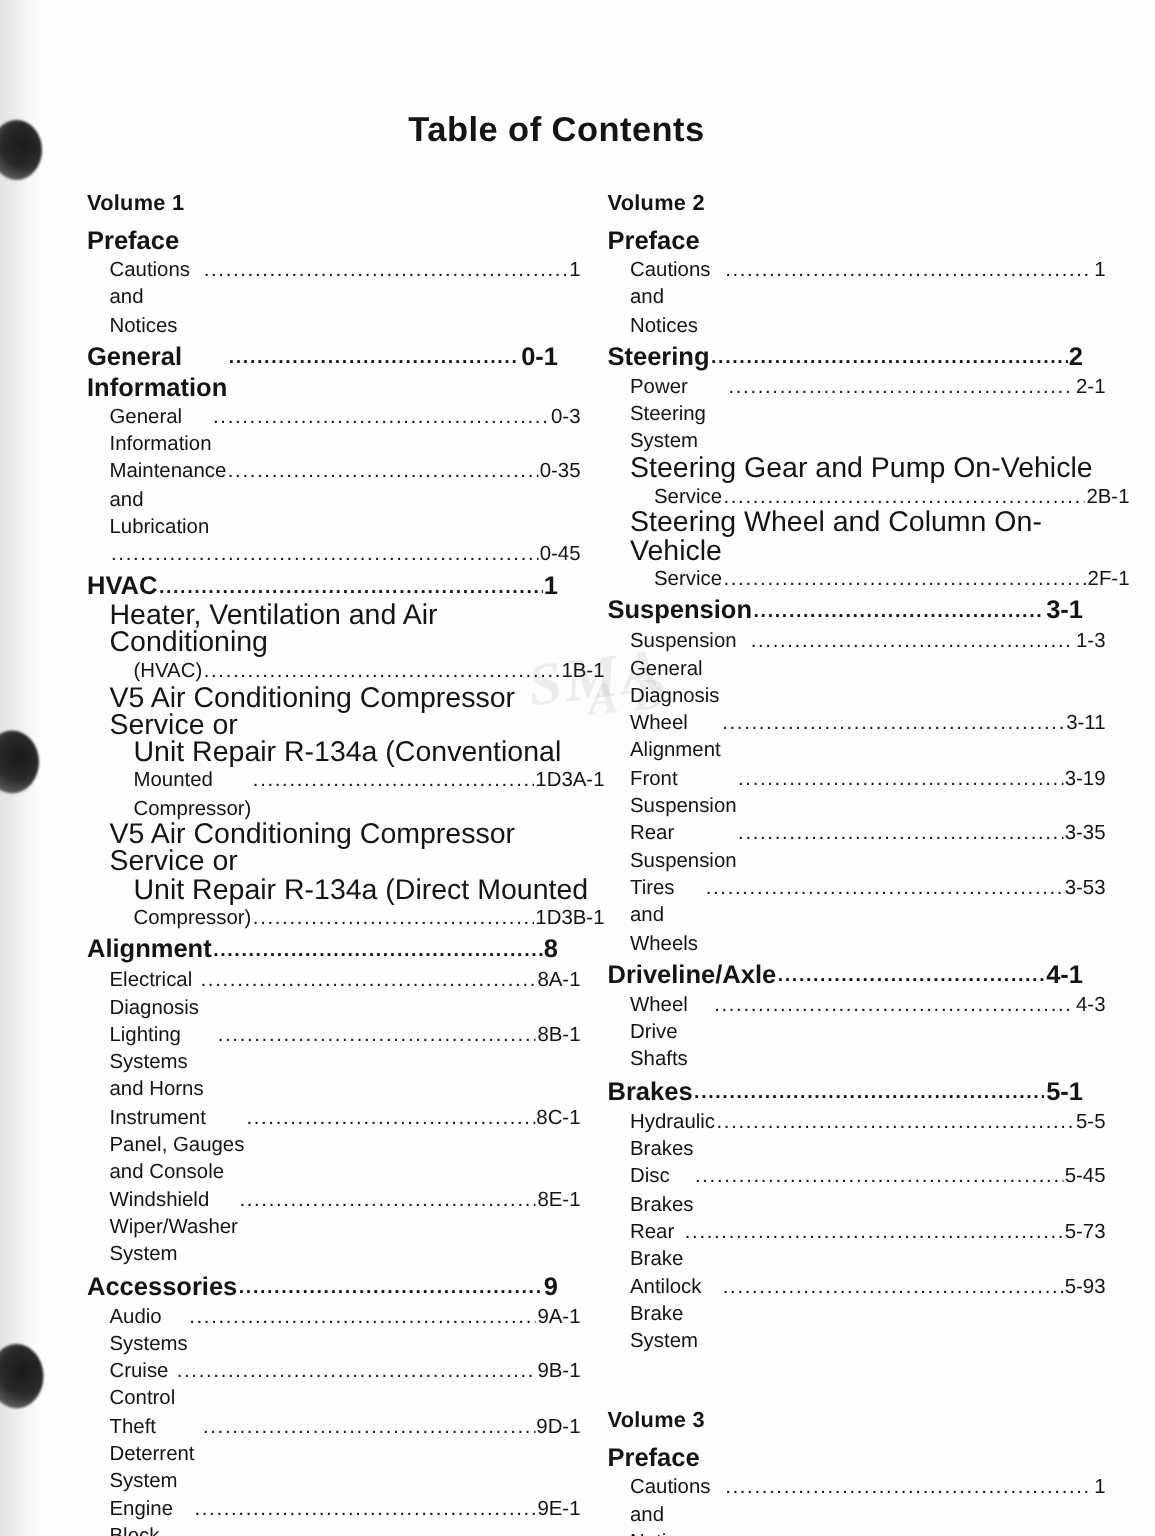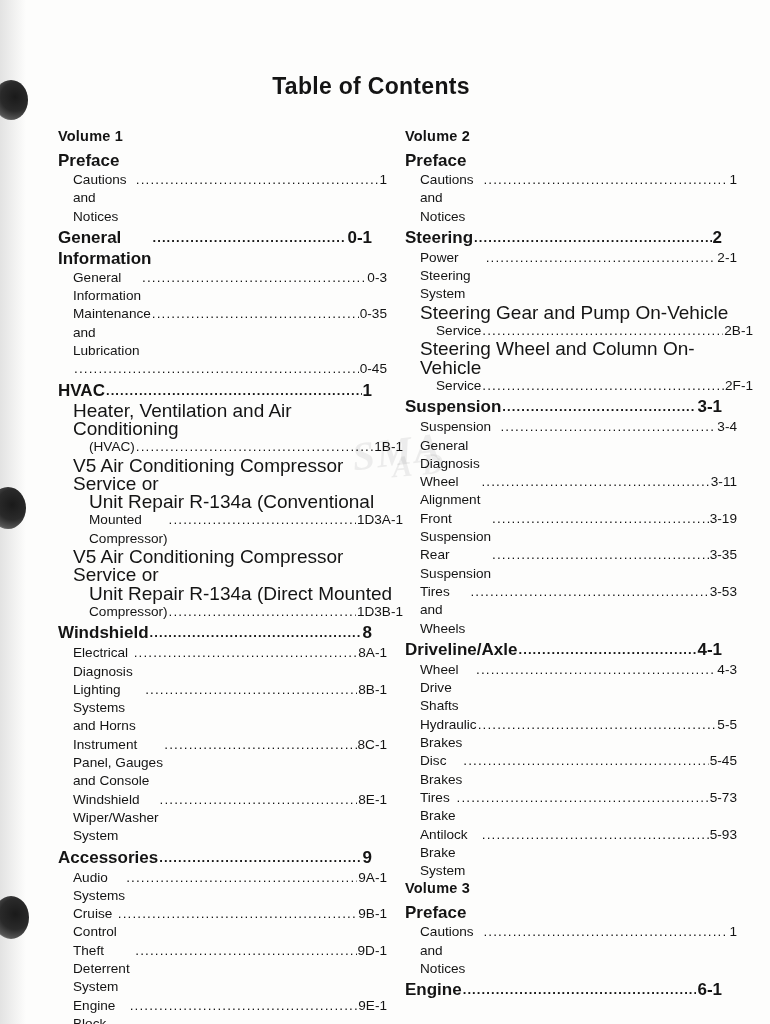--- a/index.html
+++ b/index.html
@@ -69,21 +69,21 @@
   .col-left  { left: 58px;  width: 314px; }
   .col-right { left: 405px; width: 317px; }
 
   .vol-head {
     text-align: left;
     font-size: 14.5px;
     font-weight: bold;
     margin: 0 0 6px 0;
     letter-spacing: 0.2px;
   }
-  .vol-head.spaced { }
+  .vol-head.spaced { margin-top: 36px; }
 
   
   .entry {
     display: flex;
     align-items: baseline;
     width: 100%;
   }
   .entry .etext {
     white-space: pre-wrap;
   }
@@ -190,21 +190,21 @@
         <span class="pg">1D3A-1</span>
       </div>
       <div class="cont-first plainline"><span class="etext">V5 Air Conditioning Compressor Service or</span></div>
       <div class="cont-first cont-indent plainline"><span class="etext">Unit Repair R-134a (Direct Mounted</span></div>
       <div class="entry lvl1 cont-indent">
         <span class="etext">Compressor)</span>
         <span class="leader"></span>
         <span class="pg">1D3B-1</span>
       </div>
       <div class="entry lvl0">
-        <span class="etext">Windshield</span>
+        <span class="etext">Alignment</span>
         <span class="leader"></span>
         <span class="pg">8</span>
       </div>
       <div class="entry lvl1">
         <span class="etext">Electrical Diagnosis</span>
         <span class="leader"></span>
         <span class="pg">8A-1</span>
       </div>
       <div class="entry lvl1">
         <span class="etext">Lighting Systems and Horns</span>
@@ -278,21 +278,21 @@
         <span class="pg">2F-1</span>
       </div>
       <div class="entry lvl0">
         <span class="etext">Suspension</span>
         <span class="leader"></span>
         <span class="pg">3-1</span>
       </div>
       <div class="entry lvl1">
         <span class="etext">Suspension General Diagnosis</span>
         <span class="leader"></span>
-        <span class="pg">3-4</span>
+        <span class="pg">1-3</span>
       </div>
       <div class="entry lvl1">
         <span class="etext">Wheel Alignment</span>
         <span class="leader"></span>
         <span class="pg">3-11</span>
       </div>
       <div class="entry lvl1">
         <span class="etext">Front Suspension</span>
         <span class="leader"></span>
         <span class="pg">3-19</span>
@@ -310,32 +310,37 @@
       <div class="entry lvl0">
         <span class="etext">Driveline/Axle</span>
         <span class="leader"></span>
         <span class="pg">4-1</span>
       </div>
       <div class="entry lvl1">
         <span class="etext">Wheel Drive Shafts</span>
         <span class="leader"></span>
         <span class="pg">4-3</span>
       </div>
+      <div class="entry lvl0">
+        <span class="etext">Brakes</span>
+        <span class="leader"></span>
+        <span class="pg">5-1</span>
+      </div>
       <div class="entry lvl1">
         <span class="etext">Hydraulic Brakes</span>
         <span class="leader"></span>
         <span class="pg">5-5</span>
       </div>
       <div class="entry lvl1">
         <span class="etext">Disc Brakes</span>
         <span class="leader"></span>
         <span class="pg">5-45</span>
       </div>
       <div class="entry lvl1">
-        <span class="etext">Tires Brake</span>
+        <span class="etext">Rear Brake</span>
         <span class="leader"></span>
         <span class="pg">5-73</span>
       </div>
       <div class="entry lvl1">
         <span class="etext">Antilock Brake System</span>
         <span class="leader"></span>
         <span class="pg">5-93</span>
       </div>
       <div class="vol-head spaced">Volume 3</div>
       <div class="lvl0 plainline"><span class="etext">Preface</span></div>

